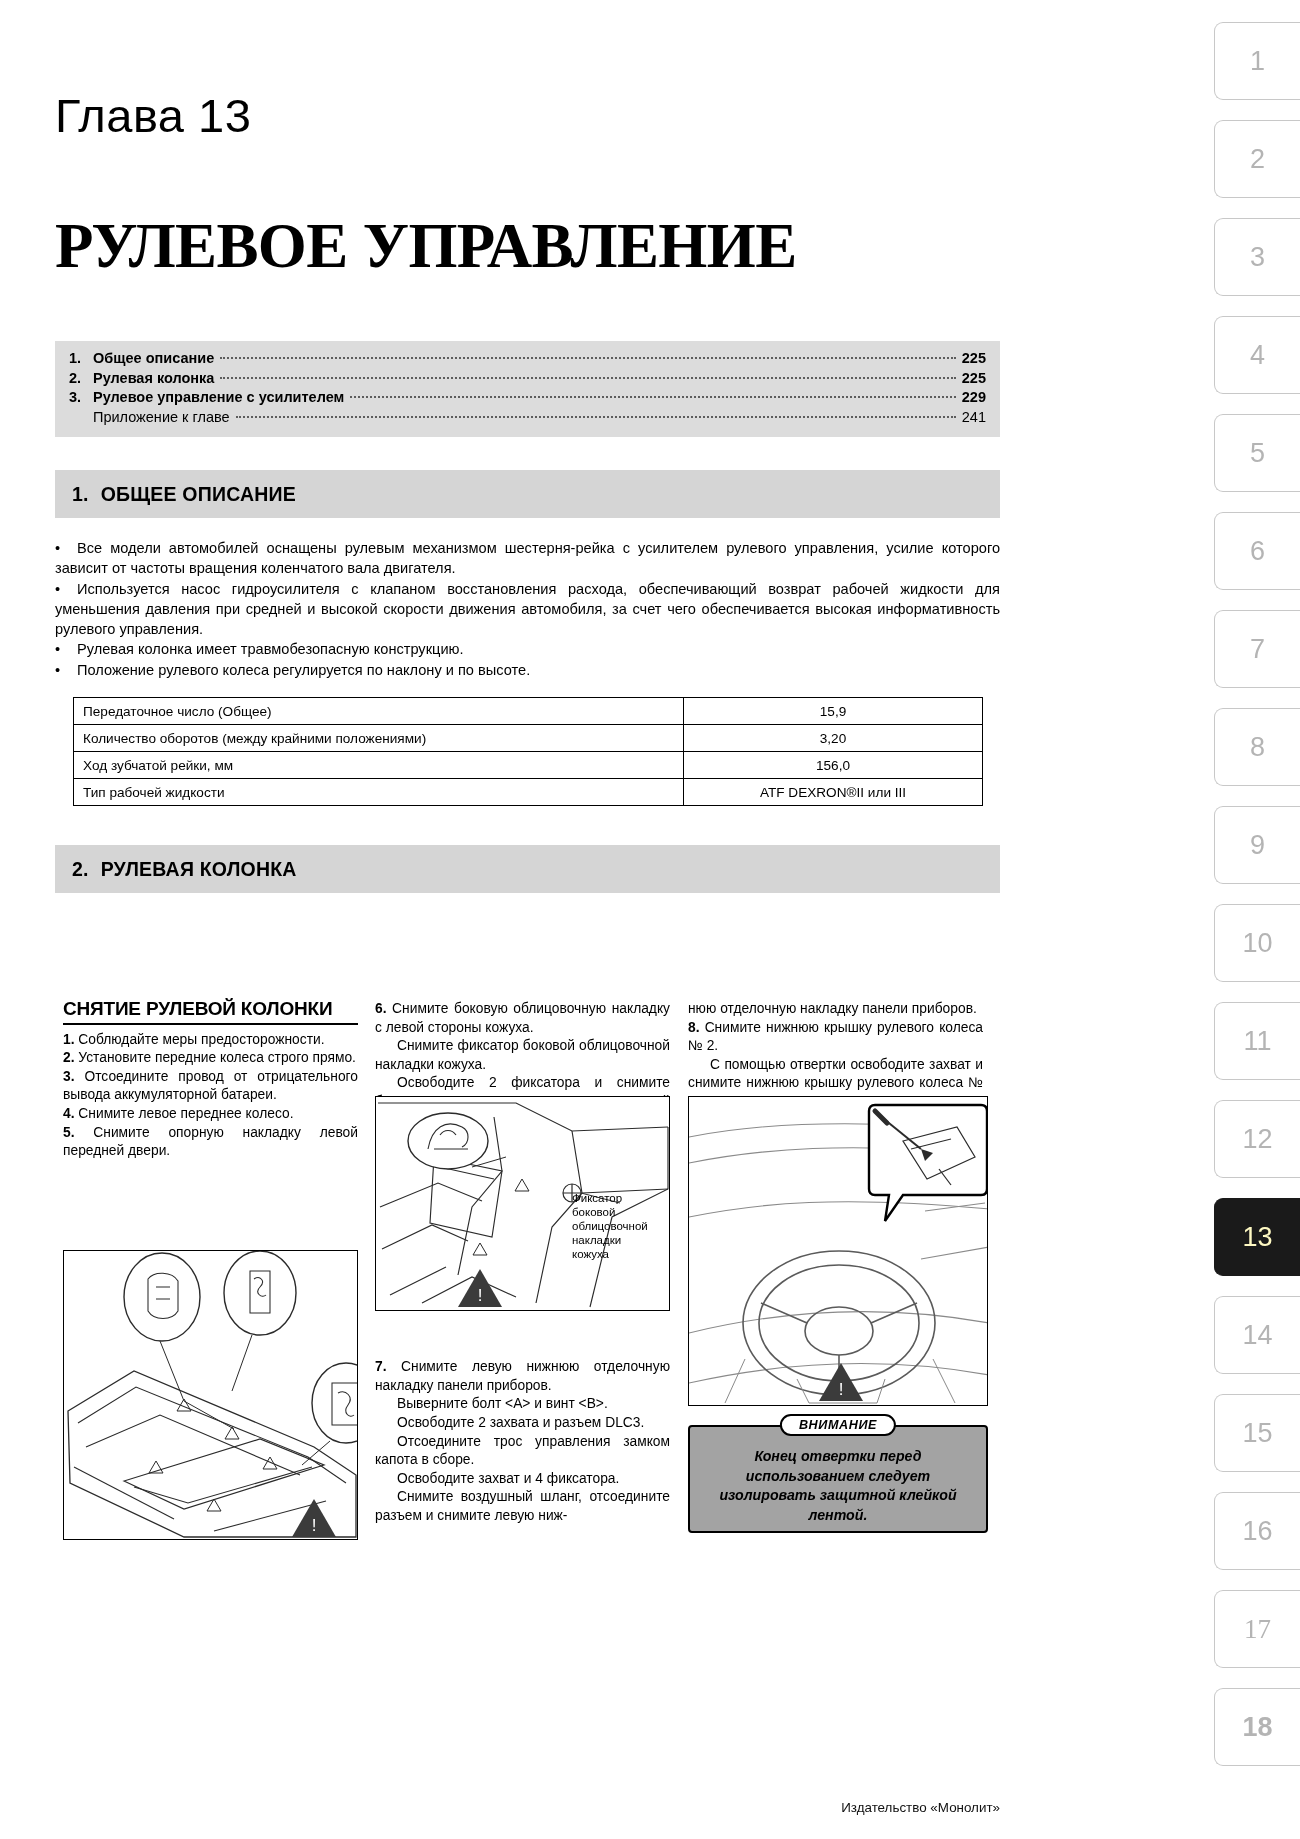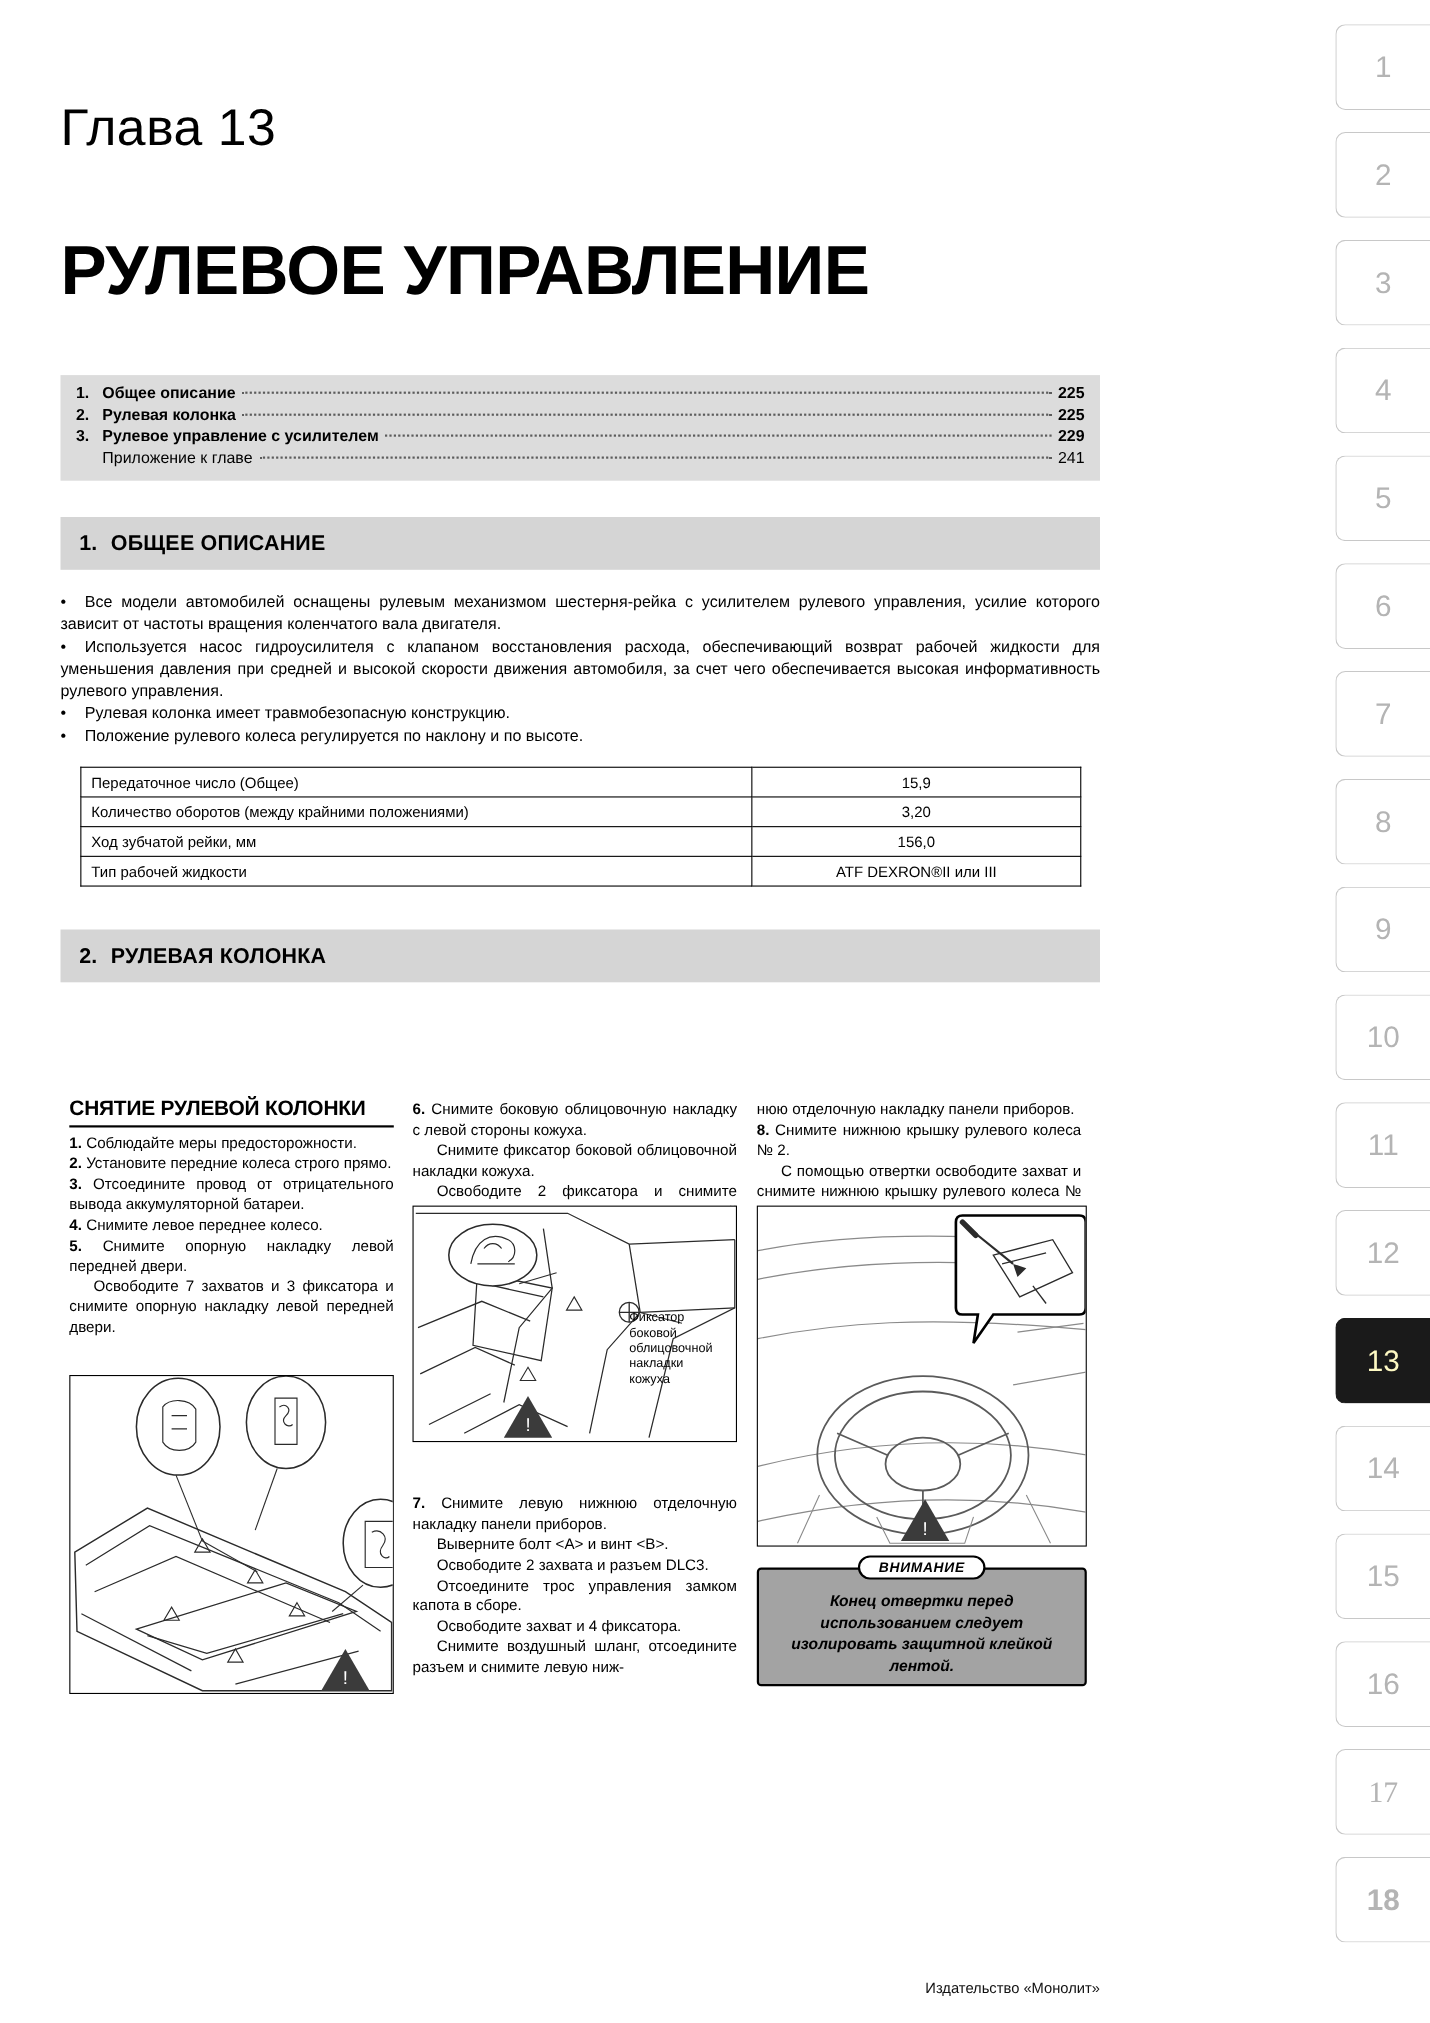--- a/index.html
+++ b/index.html
@@ -31,21 +31,21 @@
 
   
   .chapter-label {
     position:absolute; left:0; top:88px;
     font-size:47px; font-weight:400; letter-spacing:0.5px;
     font-family:"Liberation Sans", sans-serif;
   }
   .chapter-title {
     position:absolute; left:0; top:210px;
     font-size:63px; font-weight:bold; letter-spacing:-0.6px;
-    font-family:Liberation Sans, sans-serif;
+    font-family:Liberation Serif, serif;
   }
 
   
   #toc {
     position:absolute; left:0; top:341px; width:945px; height:96px;
     background:#dcdcdc; padding:8px 14px 6px 14px;
   }
   .toc-row { display:flex; align-items:baseline; font-size:14.5px; line-height:19.6px; font-weight:bold; }
   .toc-num { width:24px; flex:0 0 24px; }
   .toc-label { white-space:nowrap; padding-right:4px; }
@@ -256,21 +256,20 @@
     <div id="cols">
 
       <div class="col col1">
         <div class="subhead">СНЯТИЕ РУЛЕВОЙ КОЛОНКИ</div>
         <div id="col1-body" style="margin-bottom: 0px;">
             <p class="step"><b>1.</b><span> Соблюдайте меры предосторожности.</span></p>
             <p class="step"><b>2.</b><span> Установите передние колеса строго прямо.</span></p>
             <p class="step"><b>3.</b><span> Отсоедините провод от отрицательного вывода аккумуляторной батареи.</span></p>
             <p class="step"><b>4.</b><span> Снимите левое переднее колесо.</span></p>
             <p class="step"><b>5.</b><span> Снимите опорную накладку левой передней двери.</span></p>
-            <p class="indent">Освободите 7 захватов и 3 фиксатора и снимите опорную накладку левой передней двери.</p>
           </div>
       </div>
 
       <div class="col col2">
         <div id="col2-body">
             <p class="step"><b>6.</b><span> Снимите боковую облицовочную накладку с левой стороны кожуха.</span></p>
             <p class="indent">Снимите фиксатор боковой облицовочной накладки кожуха.</p>
             <p class="indent">Освободите 2 фиксатора и снимите боковую отделку торпедо кузова с левой стороны кожуха.</p>
             <div style="height: 228px;"></div>
             <div id="col2-body-after">

